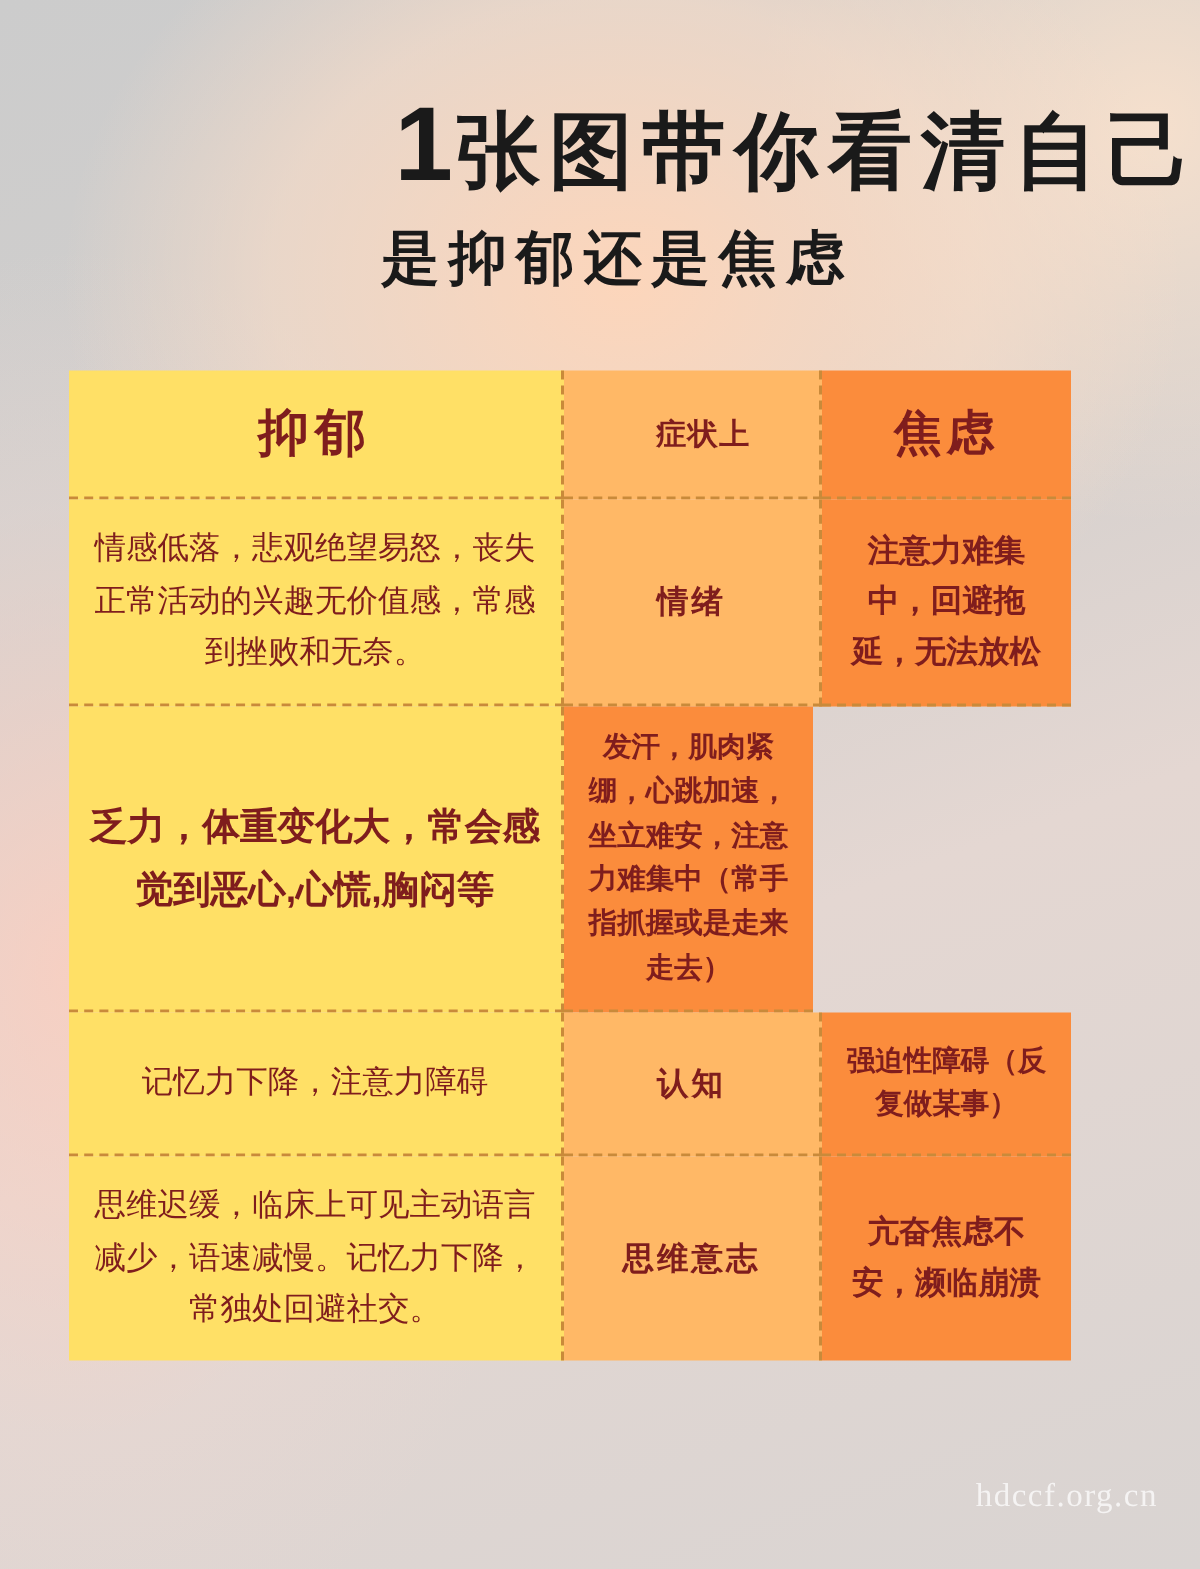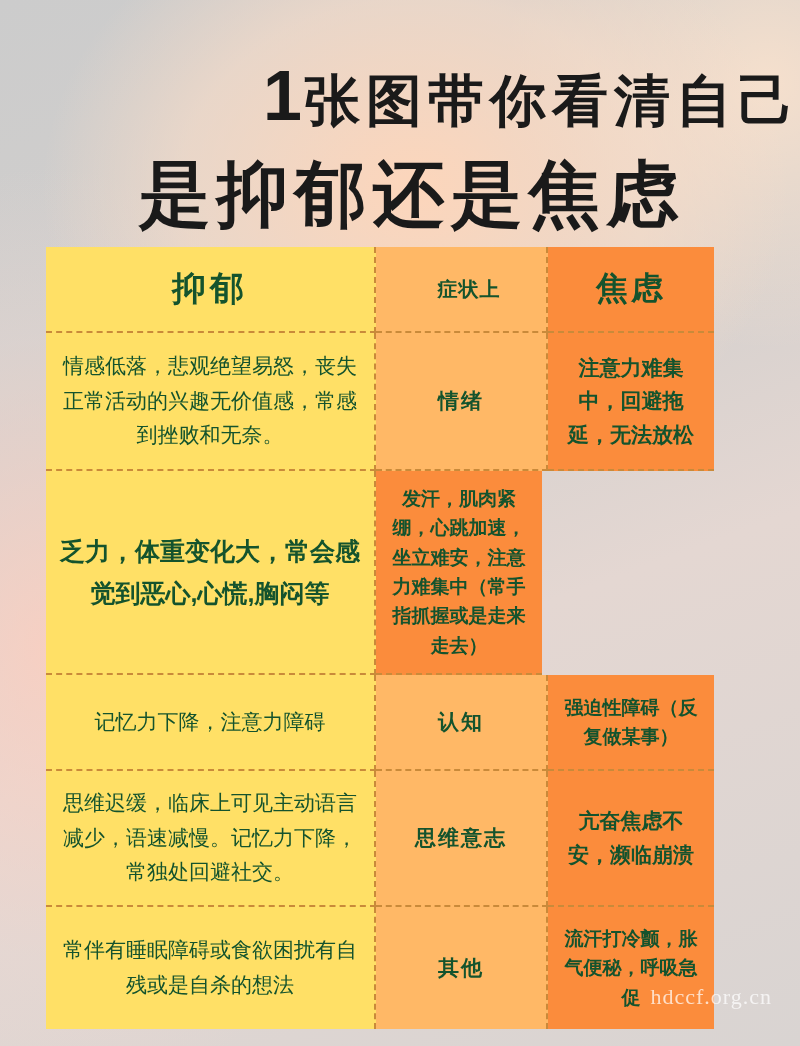--- a/index.html
+++ b/index.html
@@ -43,21 +43,21 @@
     font-size: 56px;
     letter-spacing: 6px;
     text-align: right;
   }
   .title-num {
     font-size: 70px;
     font-weight: bold;
     letter-spacing: 2px;
   }
   .title-line2 {
-    font-size: 72px;
+    font-size: 39px;
     letter-spacing: 6px;
     margin-top: 6px;
     padding-left: 23px;
   }
 
   .table {
     position: absolute;
     left: 46px;
     top: 247px;
     width: 708px;
@@ -69,21 +69,21 @@
     display: flex;
     width: 100%;
     box-sizing: border-box;
   }
   .cell {
     box-sizing: border-box;
     display: flex;
     align-items: center;
     justify-content: center;
     text-align: center;
-    color: #14532d;
+    color: #7f1d1d;
     padding: 8px 10px;
     border-bottom: 2px dashed #c98a3a;
   }
   .row:last-child .cell {
     border-bottom: none;
   }
   .col-left {
     width: 330px;
     background: #ffe066;
     border-right: 2px dashed #c98a3a;
@@ -165,23 +165,18 @@
       <div class="cell col-mid t-mid">认知</div>
       <div class="cell col-right t-right-sm">强迫性障碍（反复做某事）</div>
     </div>
 
     <div class="row r4">
       <div class="cell col-left t-left">思维迟缓，临床上可见主动语言减少，语速减慢。记忆力下降，常独处回避社交。</div>
       <div class="cell col-mid t-mid">思维意志</div>
       <div class="cell col-right t-right">亢奋焦虑不安，濒临崩溃</div>
     </div>
 
-    <div class="row r5">
-      <div class="cell col-left t-left">常伴有睡眠障碍或食欲困扰有自残或是自杀的想法</div>
-      <div class="cell col-mid t-mid">其他</div>
-      <div class="cell col-right t-right-sm">流汗打冷颤，胀气便秘，呼吸急促</div>
-    </div>
 
   </div>
 
   <div class="watermark">hdccf.org.cn</div>
 
 </div>
 
 </body></html>

